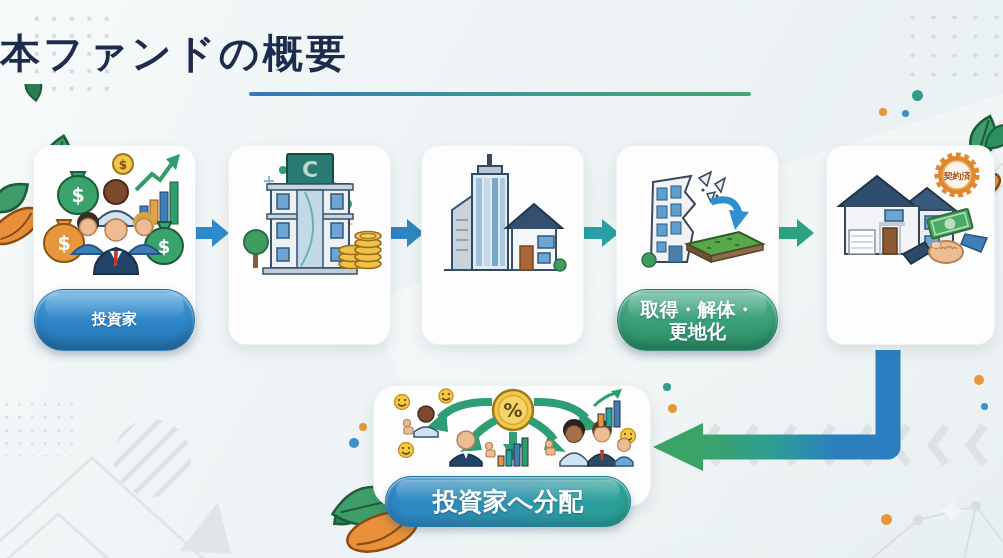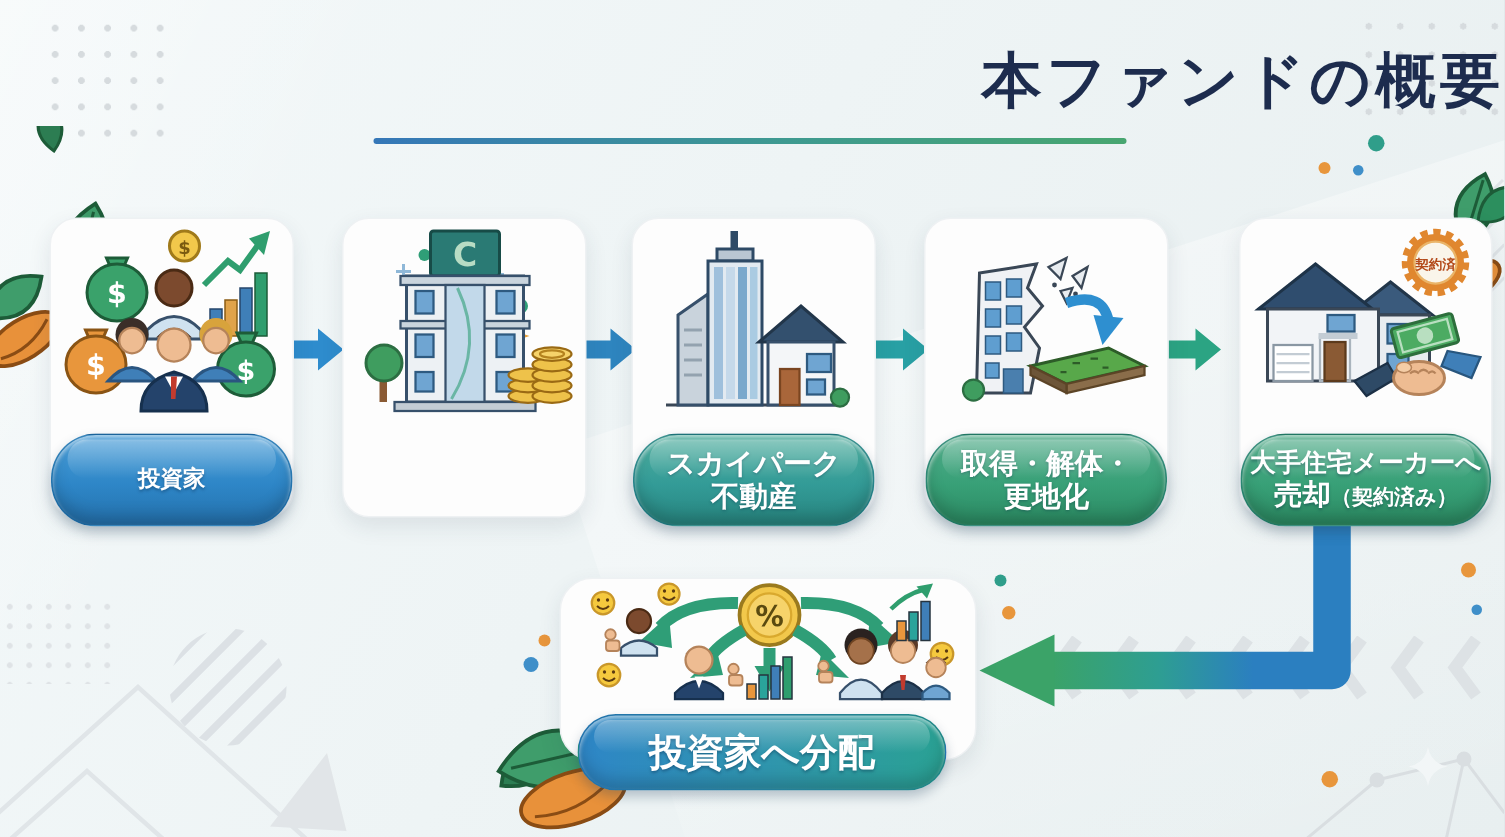--- a/index.html
+++ b/index.html
@@ -2,21 +2,21 @@
 <html><head>
 <meta charset="utf-8">
 <style>
   * { margin:0; padding:0; box-sizing:border-box; }
   body { font-family:"DejaVu Sans", sans-serif; background:#dfe7e9; }
   .stage { position:relative; width:1003px; height:558px; overflow:hidden;
            background:linear-gradient(120deg,#f3f8f9 0%,#eef4f5 45%,#e8eff0 100%); }
   .sheen { position:absolute; pointer-events:none; }
 
   
-  .title { position:absolute; top:26px; left:0; width:100%; text-align:right;
+  .title { position:absolute; top:26px; left:0; width:100%; text-align:left;
            font-size:40px; font-weight:800; letter-spacing:3px; color:#1d2c4e; z-index:4; }
   .title-underline { position:absolute; top:92px; left:249px; width:502px; height:4px;
            border-radius:2px; background:linear-gradient(90deg,#3577b8,#3e9a90 55%,#48a670); z-index:4; }
 
   
   .card { position:absolute; top:145px; width:163px; height:200px; background:#fdfdfd;
           border:1px solid #eef1f3; border-radius:18px; z-index:3;
           box-shadow:0 6px 14px rgba(40,60,80,.10); }
   .card-art { position:absolute; left:0; right:0; top:4px; height:128px;
           display:flex; align-items:center; justify-content:center; }
@@ -299,24 +299,20 @@
         <rect x="64" y="28" width="6" height="88" fill="#7aa8cc"></rect>
         <rect x="72" y="28" width="5" height="88" fill="#aacbe2"></rect>
         <polygon points="78,78 106,54 134,78" fill="#33506e" stroke="#22364a" stroke-width="2"></polygon>
         <rect x="84" y="78" width="44" height="42" fill="#f4f6f8" stroke="#37506b" stroke-width="2"></rect>
         <rect x="92" y="96" width="13" height="24" fill="#a9663a" stroke="#7a4520" stroke-width="1.5"></rect>
         <rect x="110" y="86" width="16" height="12" fill="#6fa5d2" stroke="#2e5a80" stroke-width="1.5"></rect>
         <rect x="110" y="103" width="12" height="10" fill="#6fa5d2" stroke="#2e5a80" stroke-width="1.5"></rect>
         <circle cx="132" cy="115" r="6" fill="#3f9d5f" stroke="#2c6e42" stroke-width="1.5"></circle>
       </svg>
     </div>
-    <div class="pill pill-teal">
-      <span class="fs2">スカイパーク</span>
-      <span class="fs2">不動産</span>
-    </div>
   </div>
 
   <div class="card" style="left:616px;">
     <div class="card-art">
       <svg width="150" height="128" viewBox="0 0 150 128">
         <path d="M30,32 L68,26 L62,42 L72,54 L60,68 L70,82 L64,112 L28,112 Z" fill="#f0f2f5" stroke="#3a4756" stroke-width="2"></path>
         <g fill="#5f9ed0" stroke="#2e5a80" stroke-width="1">
           <rect x="34" y="38" width="10" height="12"></rect>
             <rect x="48" y="36" width="10" height="12"></rect>
           <rect x="34" y="56" width="10" height="12"></rect>
@@ -389,24 +385,20 @@
           </g>
         </g>
         <g>
           <circle cx="124" cy="25" r="19" fill="#e0872f"></circle>
           <circle cx="124" cy="25" r="19" fill="none" stroke="#e0872f" stroke-width="7" stroke-dasharray="4.5 3.5"></circle>
           <circle cx="124" cy="25" r="14" fill="#faf5ea" stroke="#eab468" stroke-width="1.5"></circle>
           <text x="124" y="29" font-size="9" font-weight="bold" fill="#b34a1a" text-anchor="middle">契約済</text>
         </g>
       </svg>
     </div>
-    <div class="pill pill-green">
-      <span class="fs3">大手住宅メーカーへ</span>
-      <span class="fs2"><span>売却</span><span class="note">（契約済み）</span></span>
-    </div>
   </div>
 
   <svg class="flow-arrow" style="left:194px;" viewBox="0 0 36 32">
     <polygon points="0,10 18,10 18,2 35,16 18,30 18,22 0,22" fill="#2e8ccd"></polygon>
     </svg>
   <svg class="flow-arrow" style="left:389px;" viewBox="0 0 36 32">
     <polygon points="0,10 18,10 18,2 35,16 18,30 18,22 0,22" fill="#2e85bf"></polygon>
     </svg>
   <svg class="flow-arrow" style="left:584px;" viewBox="0 0 36 32">
     <polygon points="0,10 18,10 18,2 35,16 18,30 18,22 0,22" fill="#28a0a4"></polygon>

